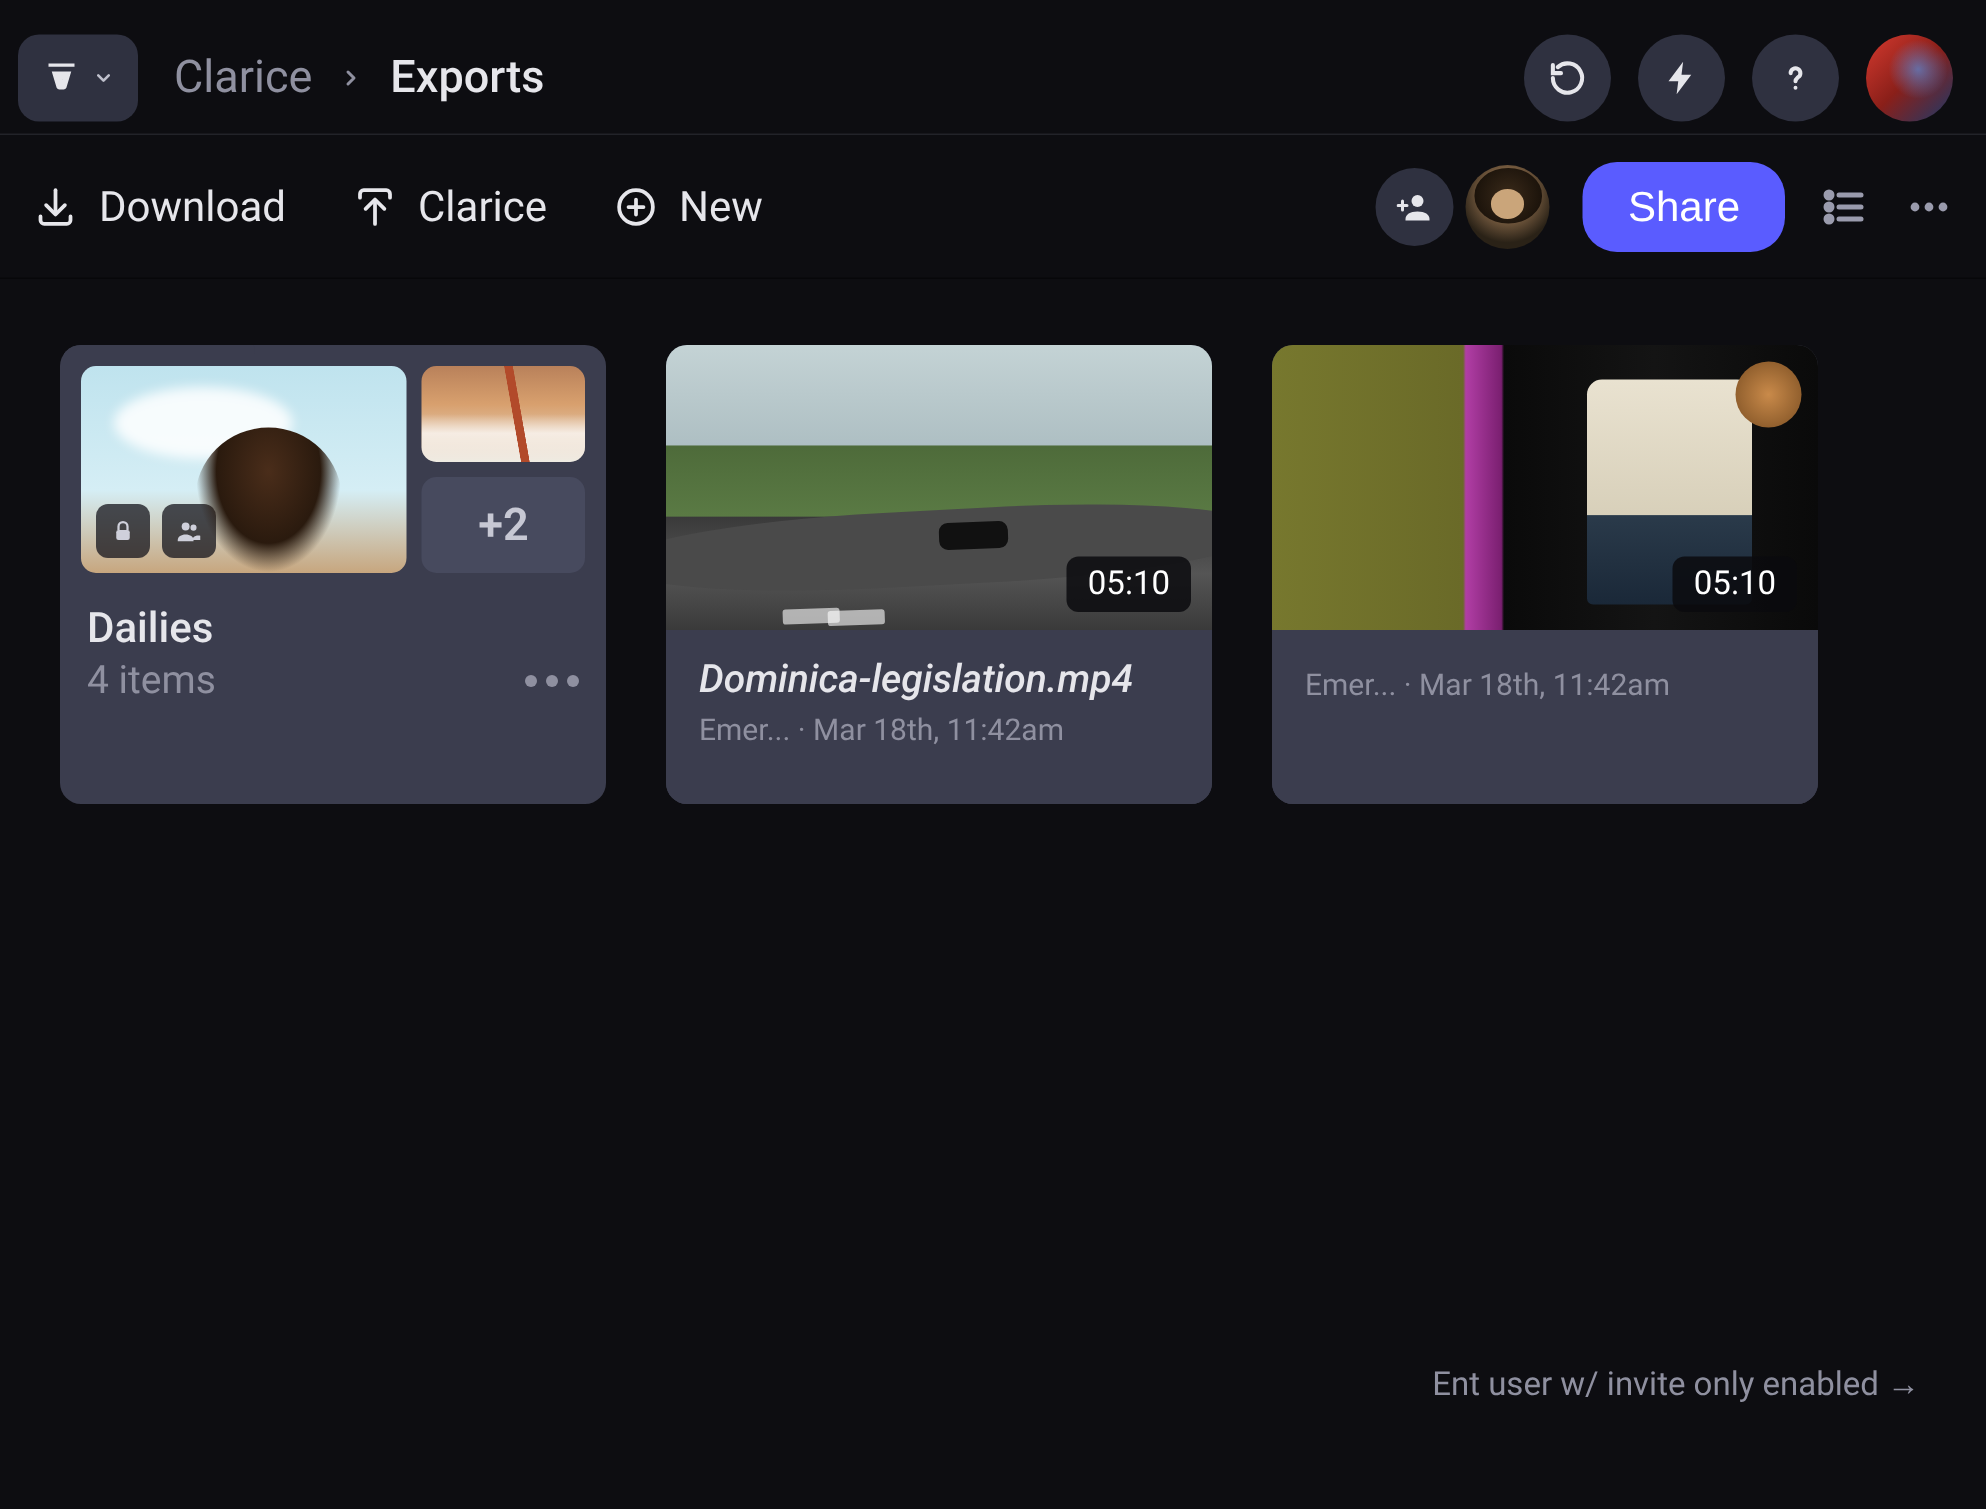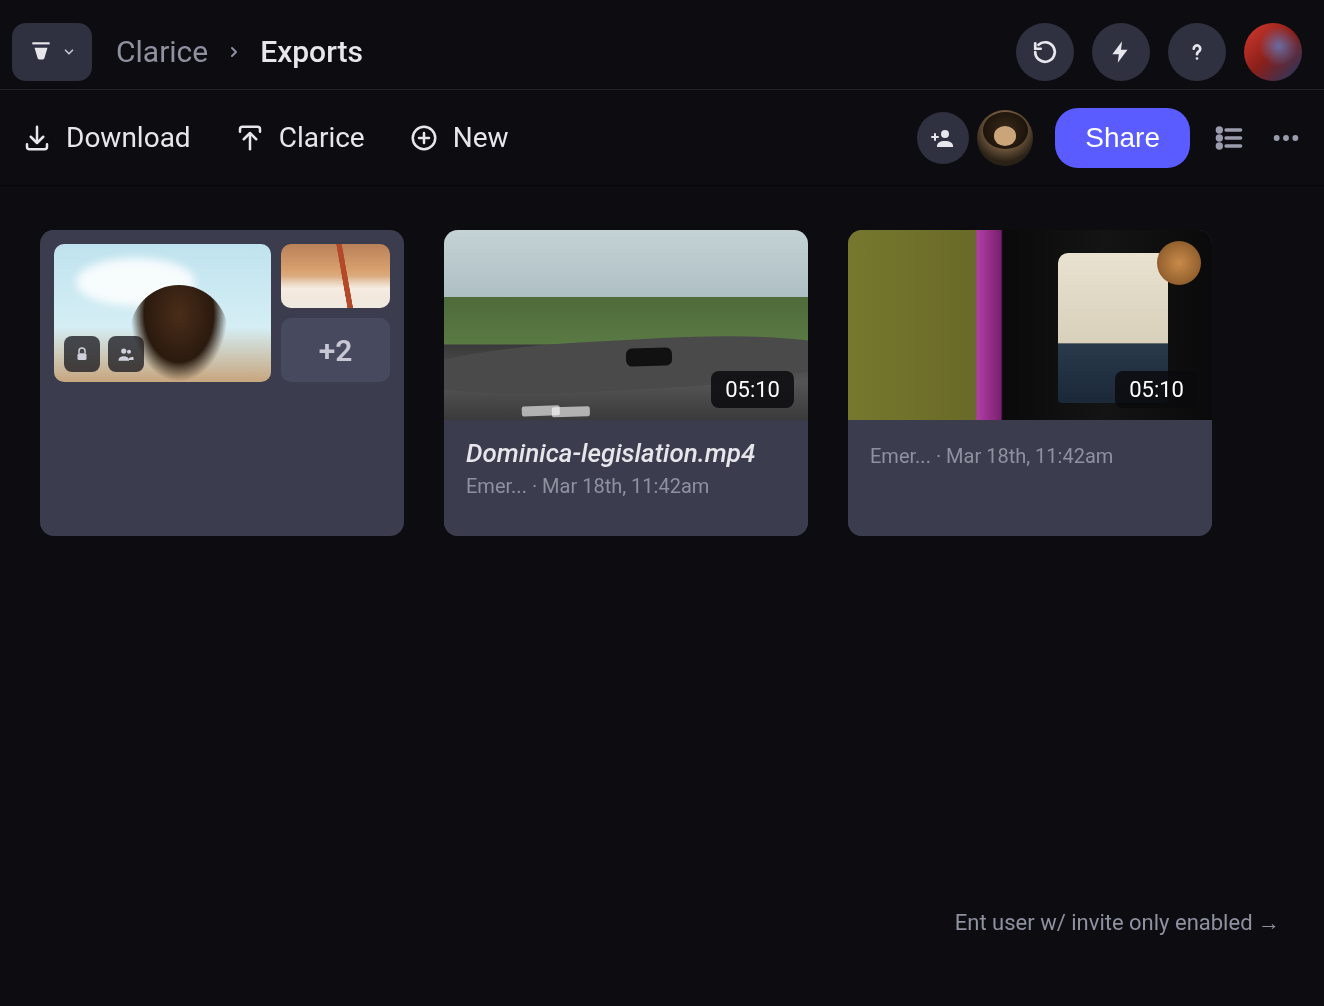--- a/index.html
+++ b/index.html
@@ -302,20 +302,29 @@
               </svg>
           </div>
         </div>
       </div>
       <div class="thumb-side">
         <div class="thumb-sm"></div>
         <div class="thumb-more">+2</div>
       </div>
     </div>
     <div class="folder-meta">
+      <div class="folder-title">Dailies</div>
+      <div class="folder-sub">
+        <span>4 items</span>
+        <div class="dots3">
+            <span></span>
+            <span></span>
+            <span></span>
+          </div>
+      </div>
     </div>
   </div>
 
   <div class="card file-card">
     <div class="file-thumb scene1">
       <div class="dur">05:10</div>
     </div>
     <div class="file-meta">
       <div class="file-title">Dominica-legislation.mp4</div>
       <div class="file-sub"><span>Emer...</span><span> · </span><span>Mar 18th, 11:42am</span></div>

